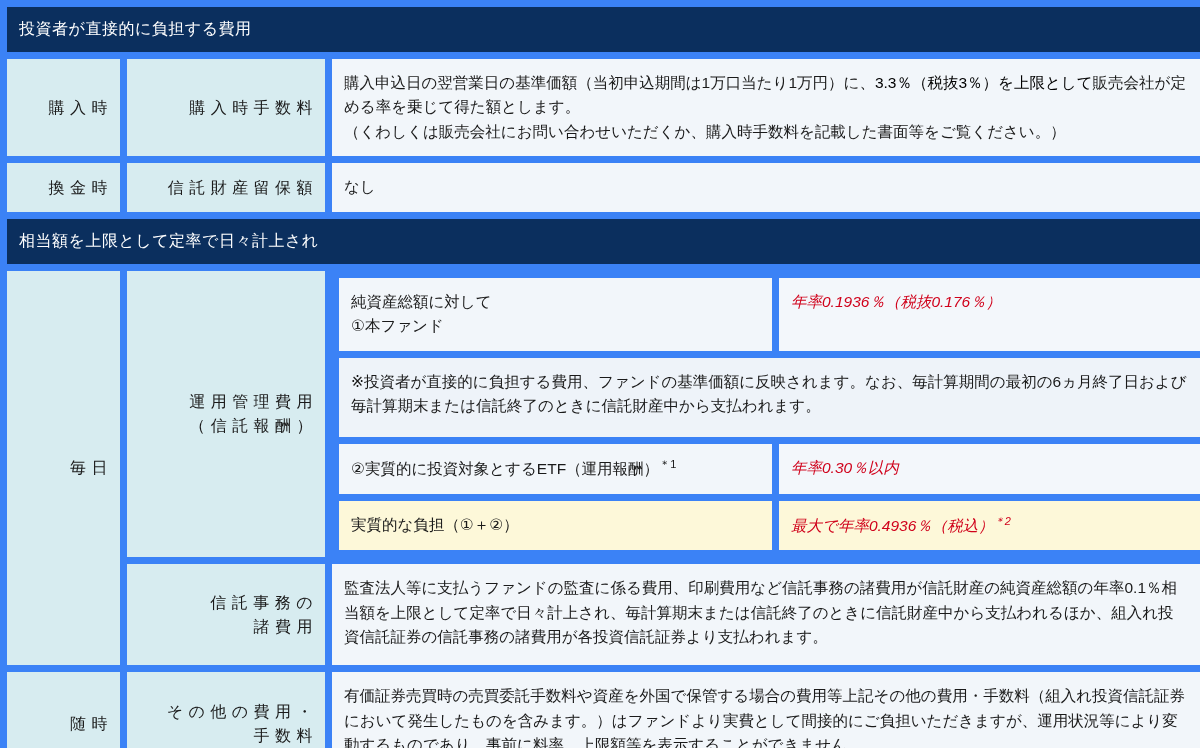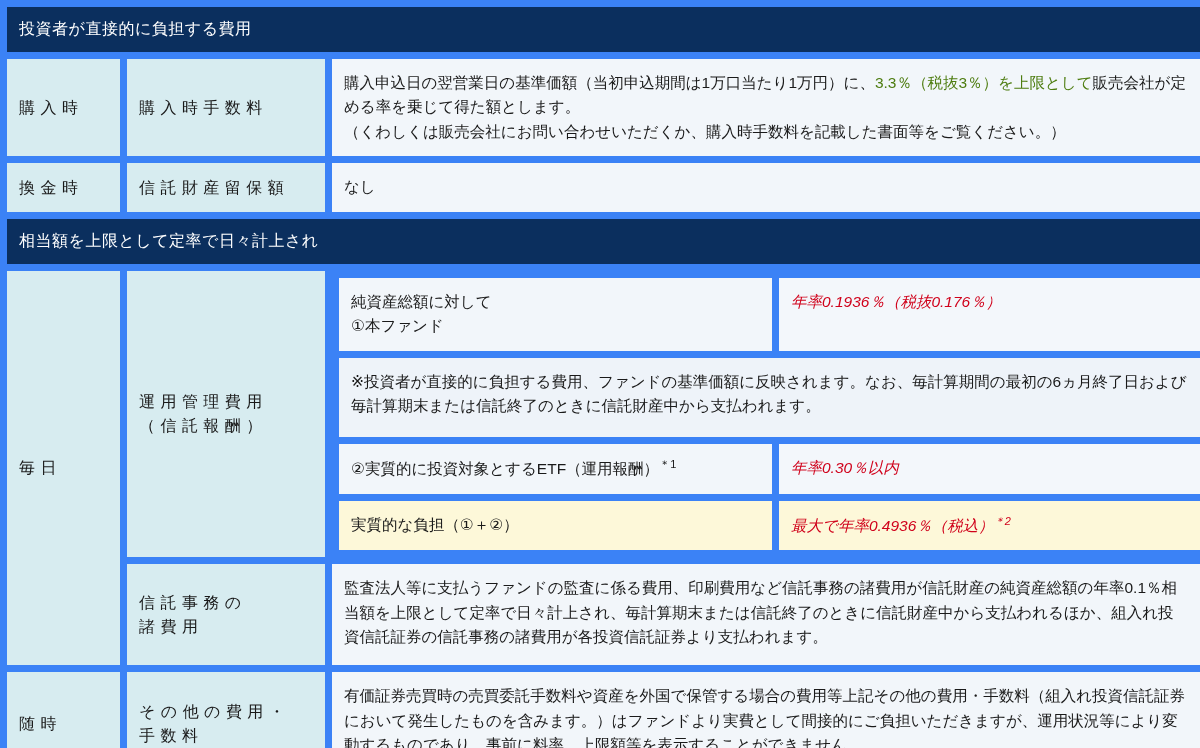--- a/index.html
+++ b/index.html
@@ -34,21 +34,21 @@
     color: #ffffff;
     font-size: 16px;
     padding: 9px 14px;
     border: 1px solid #ffffff;
     letter-spacing: 0.5px;
   }
   .hdr-cell {
     background: #d7ecf0;
     color: #1a1a1a;
     font-size: 16px;
-    text-align: left;
+    text-align: right;
     vertical-align: middle !important;
     letter-spacing: 0.5px;
     padding: 8px 6px;
     line-height: 1.5;
   }
   .hdr-cell.tall { vertical-align: middle !important; }
   .body-cell {
     background: #f2f6fa;
     font-size: 15.5px;
     line-height: 1.58;
@@ -59,21 +59,21 @@
   .value-cell {
     background: #f3f7fb;
     font-size: 15.5px;
     line-height: 1.58;
     padding: 10px 12px;
     color: #d0021b;
     vertical-align: top;
     font-style: italic;
   }
   .yellow { background: #fdf8d9 !important; margin-left: 32px; }
-  .red { color: #4d7c0f; }
+  .red { color: #000000; }
   .sup {
     font-size: 11px;
     vertical-align: super;
     color: inherit;
   }
   .cellpad-sm { padding: 8px 12px; }
   .inner-tbl {
     width: 100%;
     border-collapse: collapse;
     table-layout: fixed;

